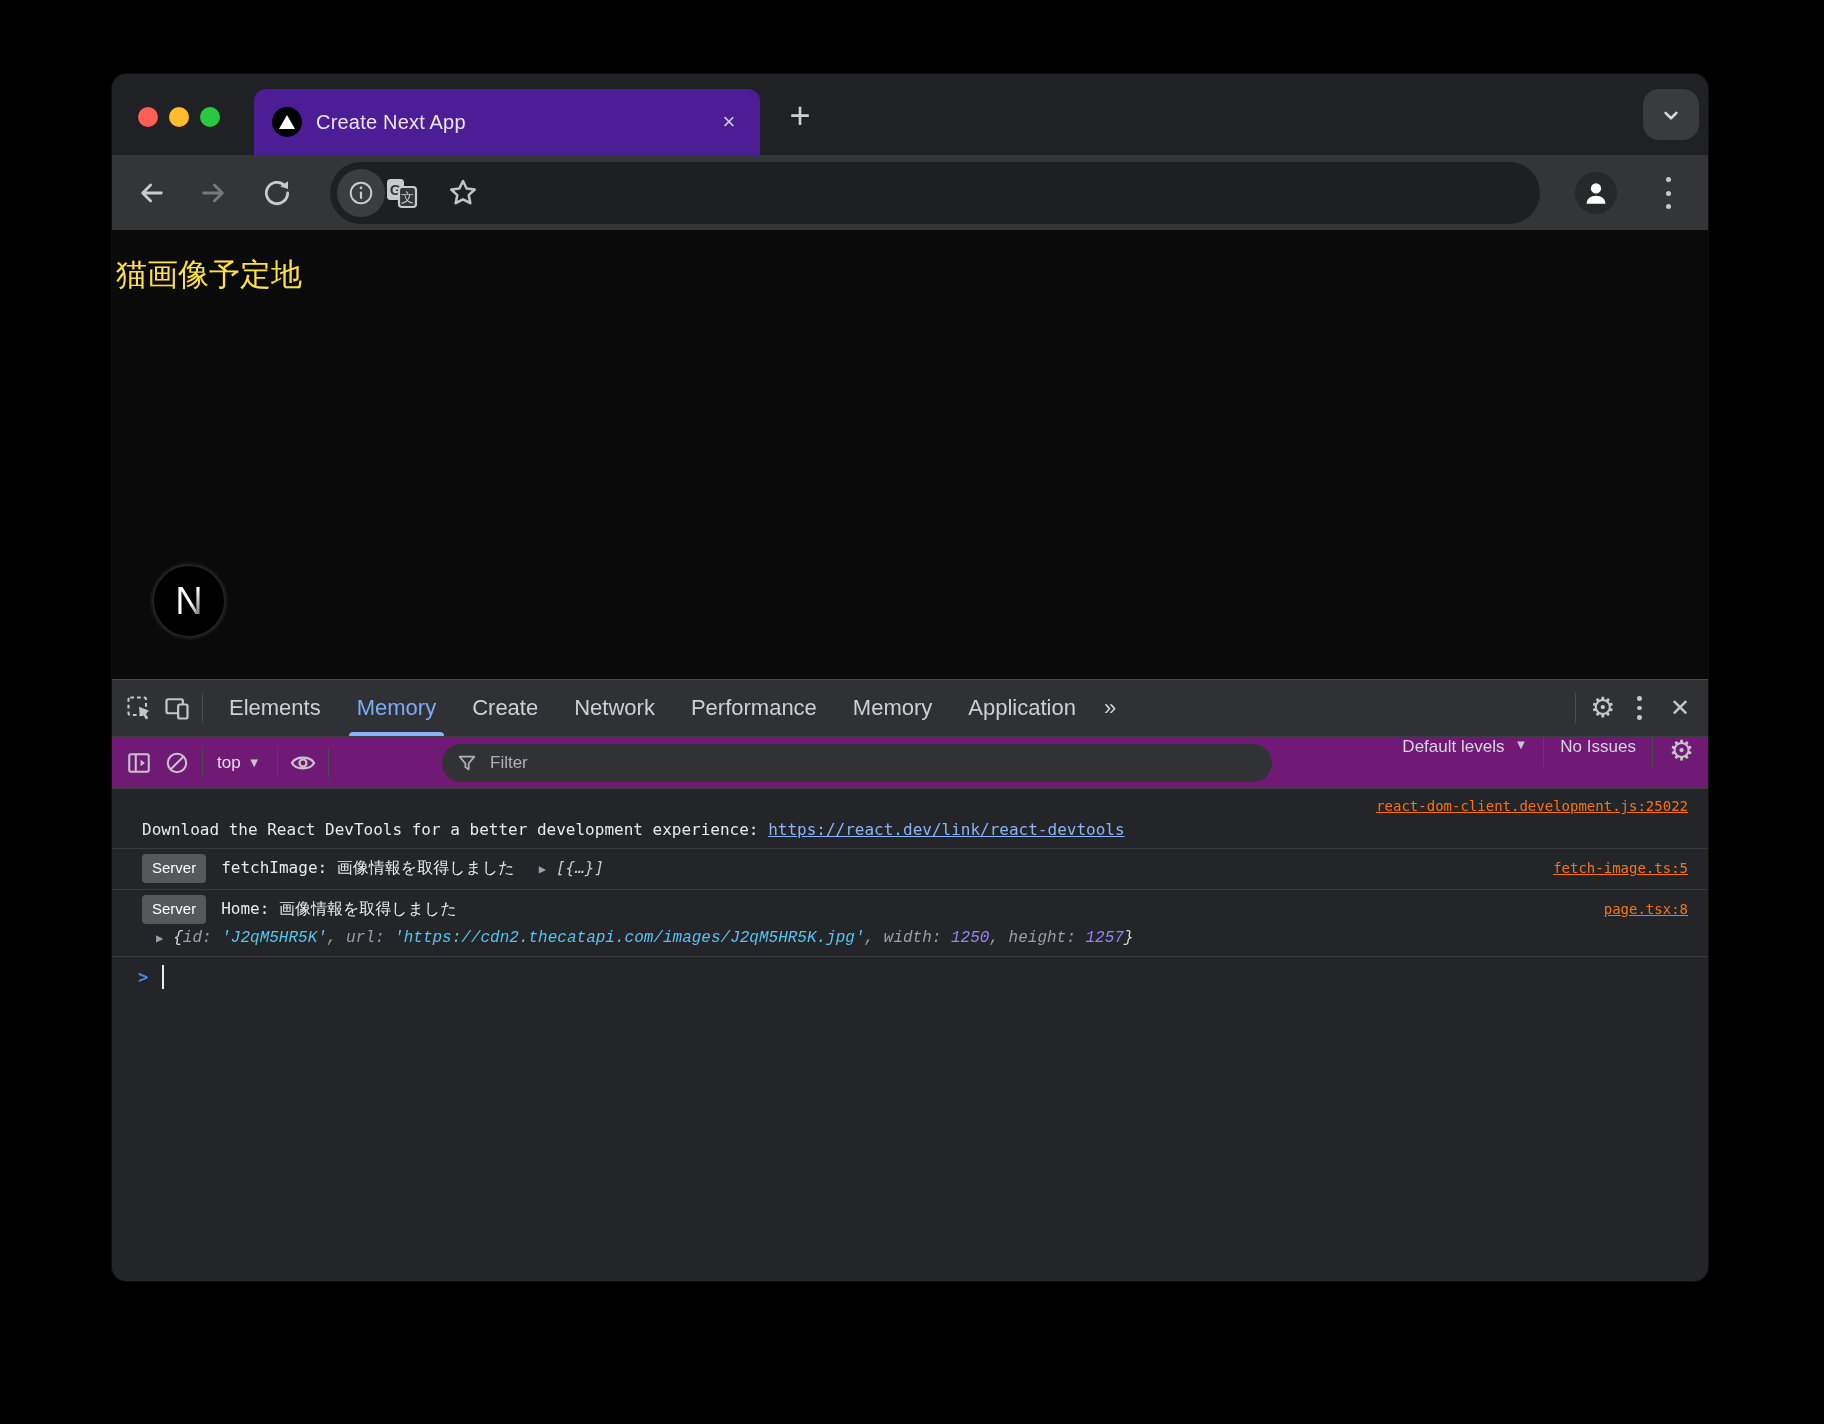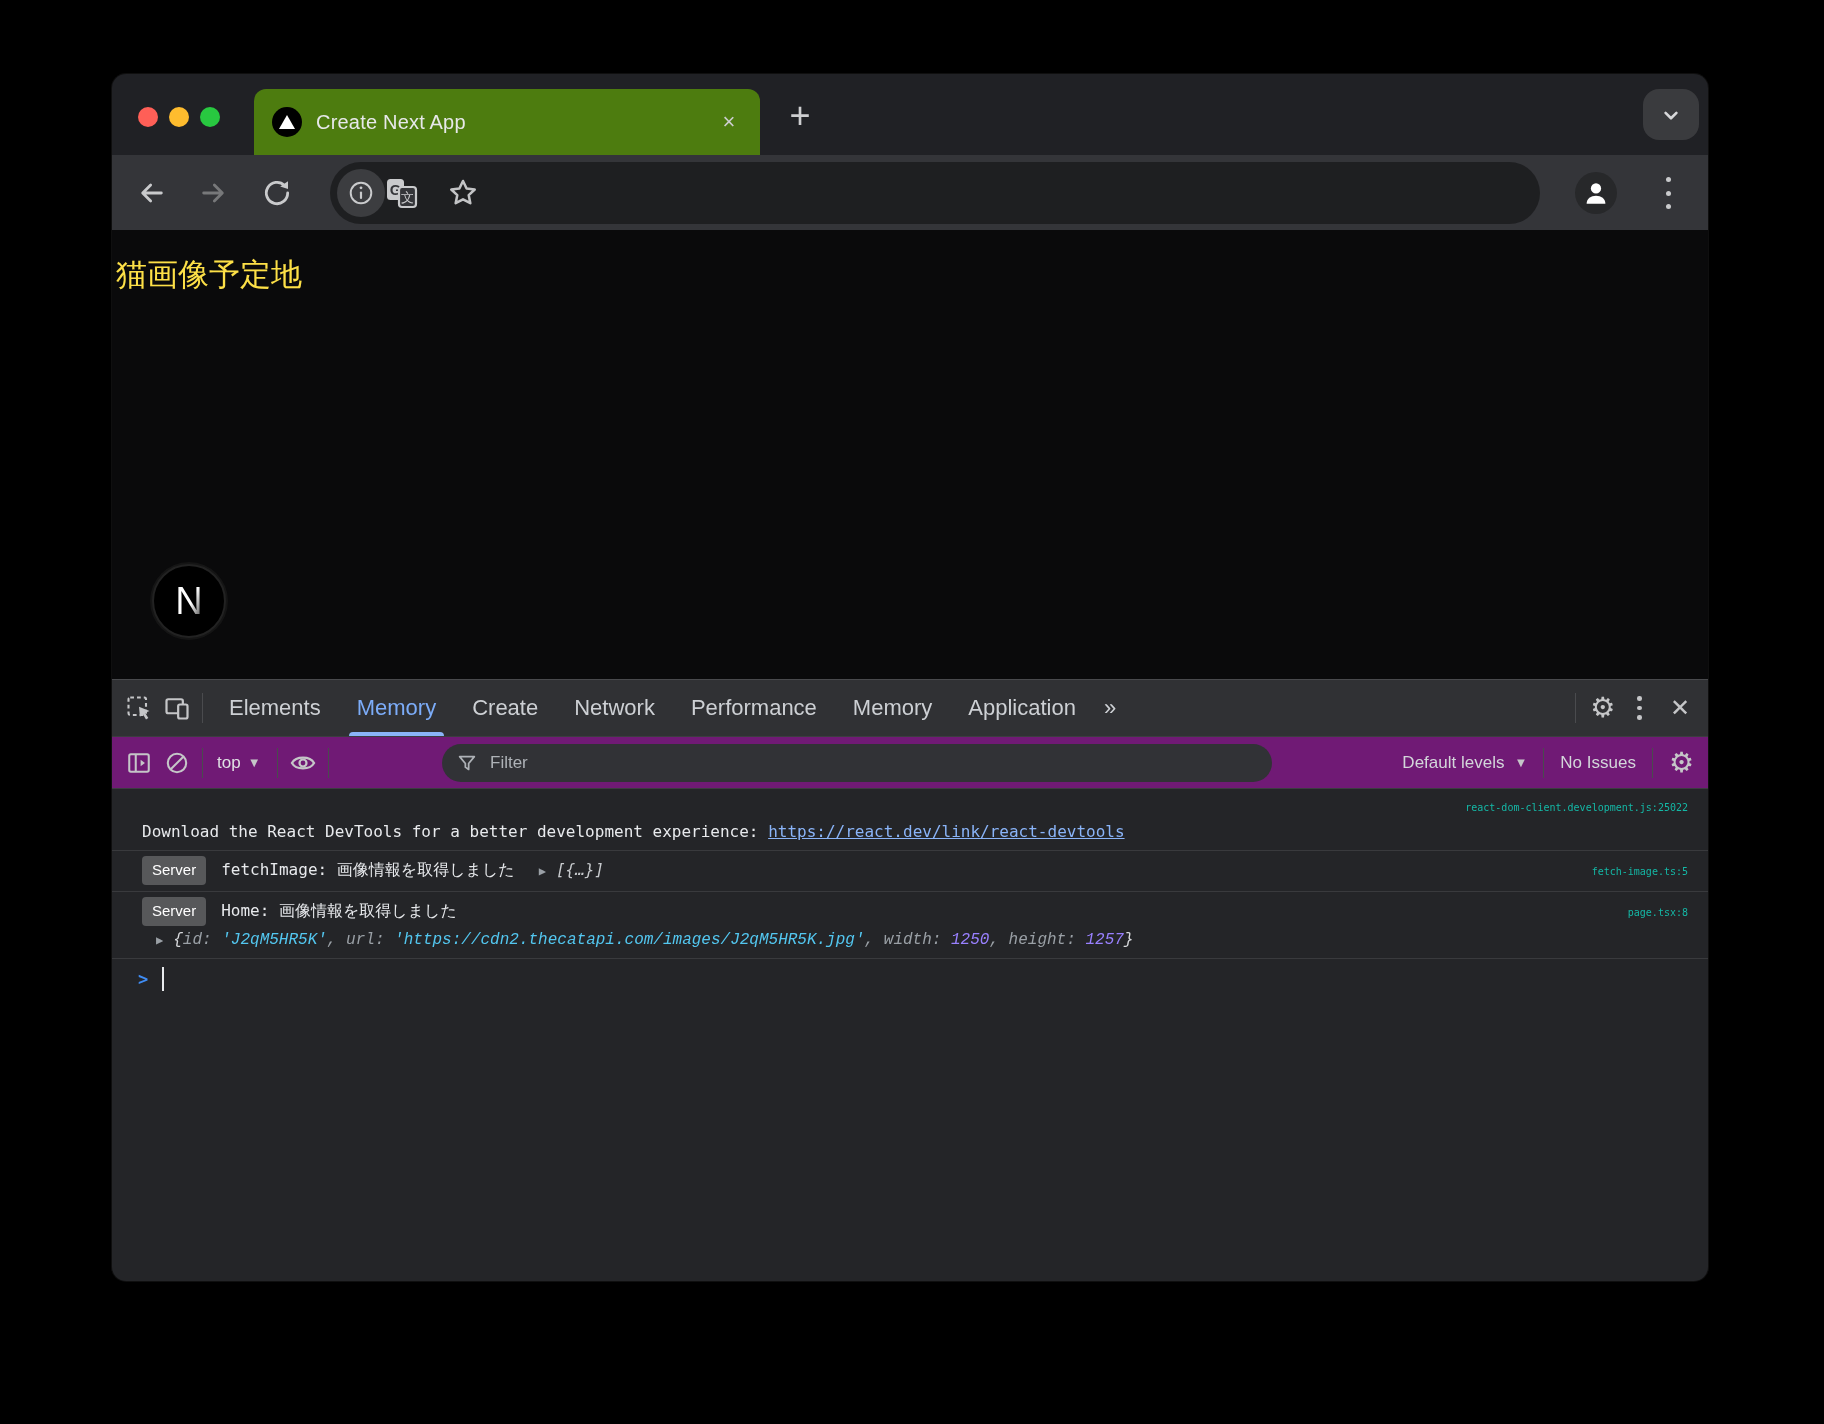--- a/index.html
+++ b/index.html
@@ -8,21 +8,21 @@
 
   .window { position:absolute; left:112px; top:74px; width:1596px; height:1207px;
             border-radius:14px; overflow:hidden; background:#0b0b0c;
             box-shadow:0 0 0 1px rgba(255,255,255,0.06); }
 
   
   .tabstrip { position:relative; height:81px; background:#202125; }
   .lights { position:absolute; left:26px; top:33px; display:flex; gap:11px; }
   .light { width:20px; height:20px; border-radius:50%; }
   .tab { position:absolute; left:142px; top:15px; width:506px; height:66px;
-         background:#4d7c0f; border-radius:12px 12px 0 0; display:flex; align-items:center; }
+         background:#4c1d95; border-radius:12px 12px 0 0; display:flex; align-items:center; }
   .favicon { width:30px; height:30px; border-radius:50%; background:#000; margin-left:18px;
              display:flex; align-items:center; justify-content:center; flex:none; }
   .favicon svg { display:block; }
   .tab-title { margin-left:14px; font-size:20px; color:#e7e8ea; letter-spacing:0.2px; flex:1;
                white-space:nowrap; overflow:hidden; }
   .tab-close { margin-right:16px; width:30px; height:30px; display:flex; align-items:center;
                justify-content:center; color:#cdced0; font-size:22px; border-radius:6px; }
   .newtab { position:absolute; left:666px; top:20px; width:44px; height:44px; color:#cdced0;
             font-size:36px; font-weight:300; display:flex; align-items:center; justify-content:center; }
   .win-chevron { position:absolute; right:9px; top:15px; width:56px; height:51px; border-radius:16px;
@@ -75,29 +75,29 @@
   .vdots i { width:4.5px; height:4.5px; border-radius:50%; background:#c5c6c8; }
   .dt-close { font-size:24px; color:#c5c6c8; padding:0 6px; }
 
   .dt-toolbar { position:relative; height:52px; background:#701a75; border-bottom:1px solid #3c3d40;
                 display:flex; align-items:center; }
   .ctx { font-size:17px; color:#dfe1e4; margin-left:14px; white-space:nowrap; }
   .caret { font-size:13px; color:#c5c6c8; margin-left:7px; }
   .filter-pill { position:absolute; left:330px; top:7px; width:830px; height:38px; border-radius:19px;
                  background:#313236; display:flex; align-items:center; }
   .filter-text { font-size:17px; color:#aeb2b7; margin-left:12px; }
-  .dt-toolbar-right { position:absolute; right:14px; top:0; height:100%; display:flex; align-items:center; gap:16px; }
+  .dt-toolbar-right { position:absolute; right:14px; top:0; height:100%; display:flex; align-items:flex-start; gap:16px; }
   .levels, .noissues { font-size:17px; color:#d3d6da; white-space:nowrap; }
 
   
   .console { position:relative; height:491px; overflow:hidden;
              font-family:"DejaVu Sans Mono", monospace; font-size:16px; color:#e8eaed; }
   .crow { border-bottom:1px solid #393a3d; padding:5px 20px 6px 30px; line-height:24px; }
   .srcline { text-align:right; }
-  .srclink { color:#14b8a6; font-size:10px; }
+  .srclink { color:#f97316; text-decoration:underline; font-size:14px; }
   .msgline { display:flex; align-items:baseline; }
   .msgline .grow { flex:1; }
   .badge { font-family:"Liberation Sans", sans-serif; font-size:15px; color:#fff; background:#57585a;
            border-radius:4px; padding:2px 10px 3px; margin-right:15px; flex:none; }
   .link { color:#8ab4f8; text-decoration:underline; }
   .ecaret { color:#9aa0a6; font-size:12px; margin:0 10px 0 24px; flex:none; }
   .preview { font-style:italic; color:#c7cacd; }
   .objline { margin-left:14px; margin-top:2px; display:flex; align-items:baseline; }
   .objline .ecaret { margin:0 10px 0 0; }
   .objtext { font-style:italic;font-family:Liberation Mono, monospace; }

